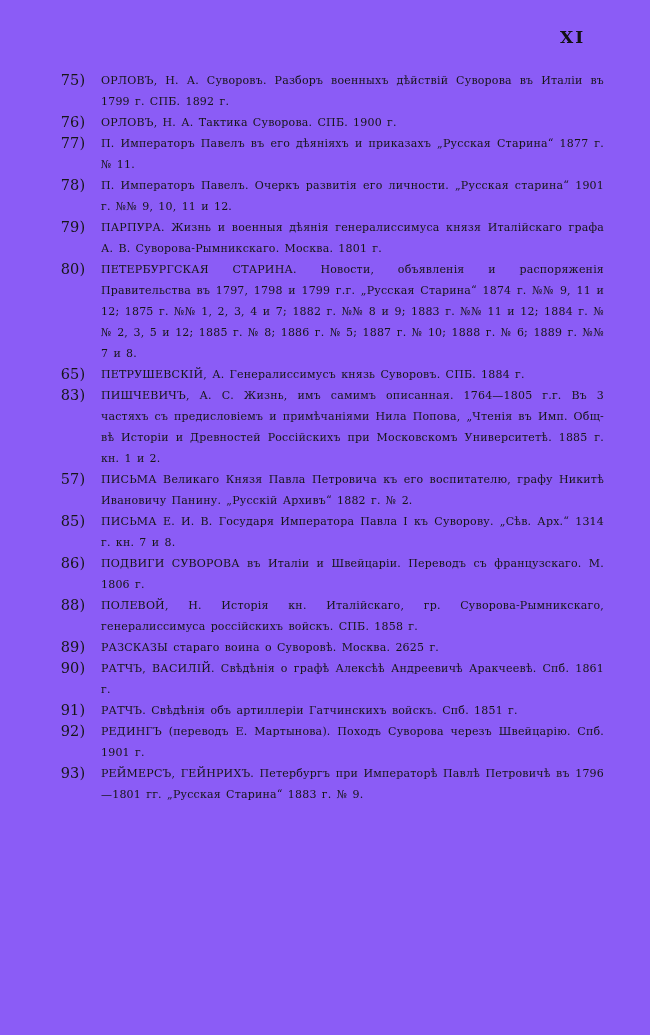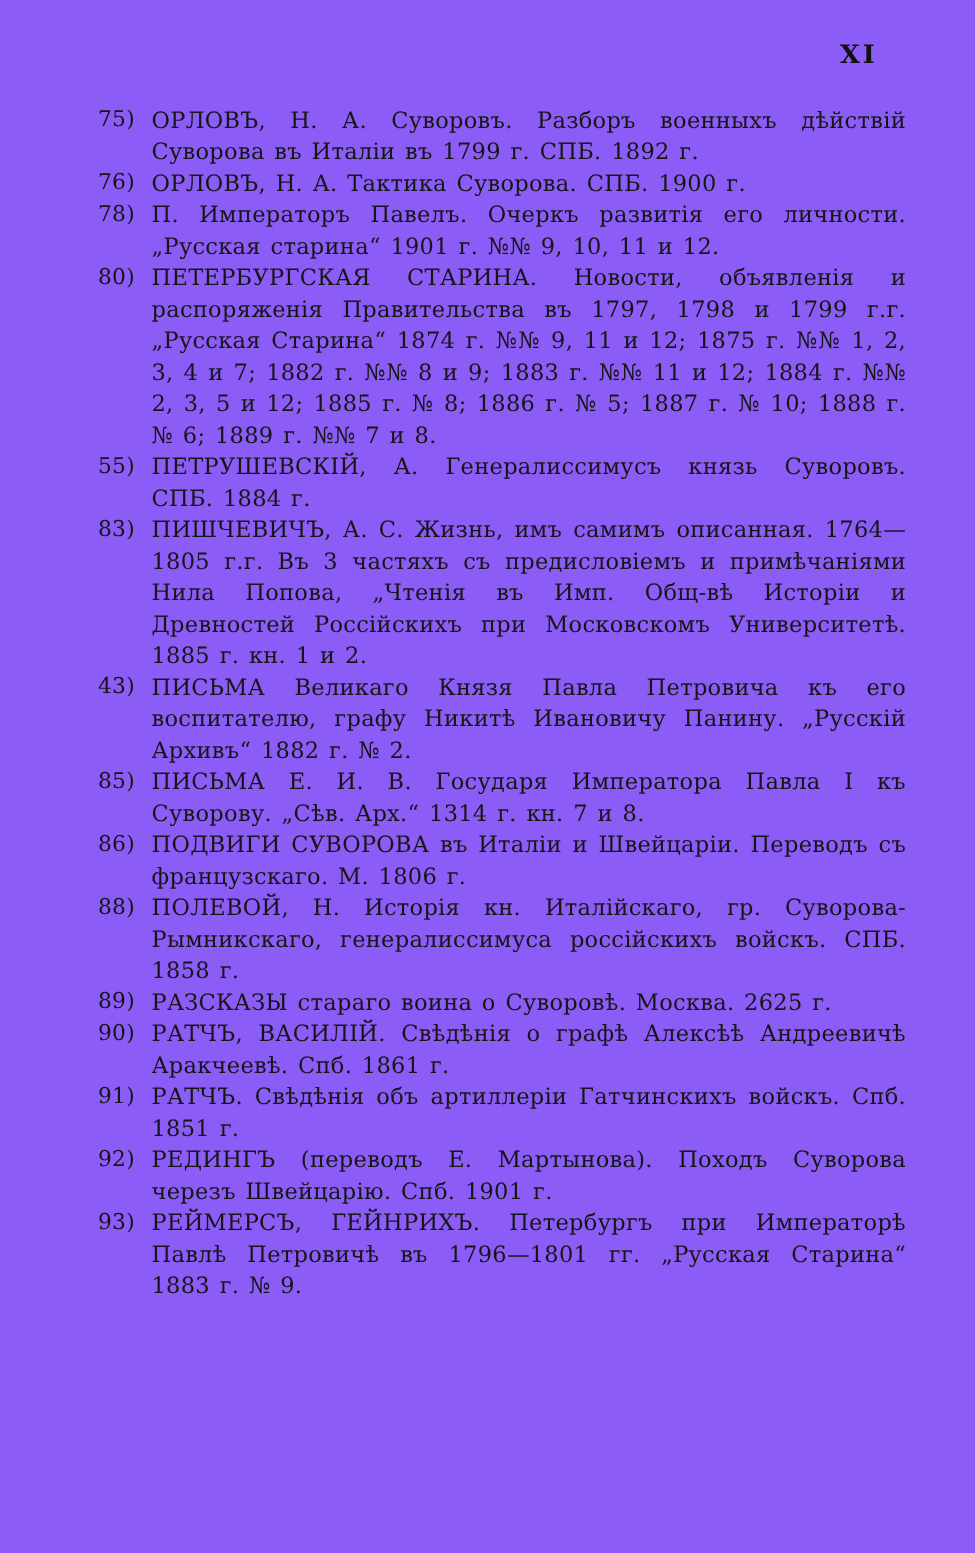--- a/index.html
+++ b/index.html
@@ -31,30 +31,30 @@
     top: 70px;
     left: 56px;
     width: 548px;
   }
   .entry {
     display: flex;
     align-items: flex-start;
   }
   .entry-num {
     flex: 0 0 34px;
-    text-align: right;
+    text-align: center;
     font-size: 14.5px;
     line-height: 21px;
     white-space: nowrap;
     letter-spacing: 0.2px;
   }
   .entry-text {
     flex: 1 1 auto;
     margin-left: 11px;
-    font-size: 15px;
+    font-size: 11px;
     line-height: 21px;
     text-align: justify;
     letter-spacing: 0.2px;
     word-spacing: 1.5px;
   }
 </style>
 </head>
 <body>
 
 <div class="page">
@@ -64,45 +64,53 @@
   <div class="entry">
     <div class="entry-num">75)</div>
     <div class="entry-text">ОРЛОВЪ, Н. А. Суворовъ. Разборъ военныхъ дѣйствій Суворова въ Италіи въ 1799 г. СПБ. 1892 г.</div>
   </div>
 
   <div class="entry">
     <div class="entry-num">76)</div>
     <div class="entry-text">ОРЛОВЪ, Н. А. Тактика Суворова. СПБ. 1900 г.</div>
   </div>
 
+  <div class="entry">
+    <div class="entry-num">77)</div>
+    <div class="entry-text">П. Императоръ Павелъ въ его дѣяніяхъ и приказахъ „Русская Старина“ 1877 г. № 11.</div>
+  </div>
 
   <div class="entry">
     <div class="entry-num">78)</div>
     <div class="entry-text">П. Императоръ Павелъ. Очеркъ развитія его личности. „Русская старина“ 1901 г. №№ 9, 10, 11 и 12.</div>
   </div>
 
+  <div class="entry">
+    <div class="entry-num">79)</div>
+    <div class="entry-text">ПАРПУРА. Жизнь и военныя дѣянія генералиссимуса князя Италійскаго графа А. В. Суворова-Рымникскаго. Москва. 1801 г.</div>
+  </div>
 
   <div class="entry">
     <div class="entry-num">80)</div>
     <div class="entry-text">ПЕТЕРБУРГСКАЯ СТАРИНА. Новости, объявленія и распоряженія Правительства въ 1797, 1798 и 1799 г.г. „Русская Старина“ 1874 г. №№ 9, 11 и 12; 1875 г. №№ 1, 2, 3, 4 и 7; 1882 г. №№ 8 и 9; 1883 г. №№ 11 и 12; 1884 г. №№ 2, 3, 5 и 12; 1885 г. № 8; 1886 г. № 5; 1887 г. № 10; 1888 г. № 6; 1889 г. №№ 7 и 8.</div>
   </div>
 
 
   <div class="entry">
-    <div class="entry-num">55)</div>
+    <div class="entry-num">65)</div>
     <div class="entry-text">ПЕТРУШЕВСКІЙ, А. Генералиссимусъ князь Суворовъ. СПБ. 1884 г.</div>
   </div>
 
   <div class="entry">
     <div class="entry-num">83)</div>
     <div class="entry-text">ПИШЧЕВИЧЪ, А. С. Жизнь, имъ самимъ описанная. 1764—1805 г.г. Въ 3 частяхъ съ предисловіемъ и примѣчаніями Нила Попова, „Чтенія въ Имп. Общ-вѣ Исторіи и Древностей Россійскихъ при Московскомъ Университетѣ. 1885 г. кн. 1 и 2.</div>
   </div>
 
   <div class="entry">
-    <div class="entry-num">43)</div>
+    <div class="entry-num">57)</div>
     <div class="entry-text">ПИСЬМА Великаго Князя Павла Петровича къ его воспитателю, графу Никитѣ Ивановичу Панину. „Русскій Архивъ“ 1882 г. № 2.</div>
   </div>
 
   <div class="entry">
     <div class="entry-num">85)</div>
     <div class="entry-text">ПИСЬМА Е. И. В. Государя Императора Павла I къ Суворову. „Сѣв. Арх.“ 1314 г. кн. 7 и 8.</div>
   </div>
 
   <div class="entry">
     <div class="entry-num">86)</div>

